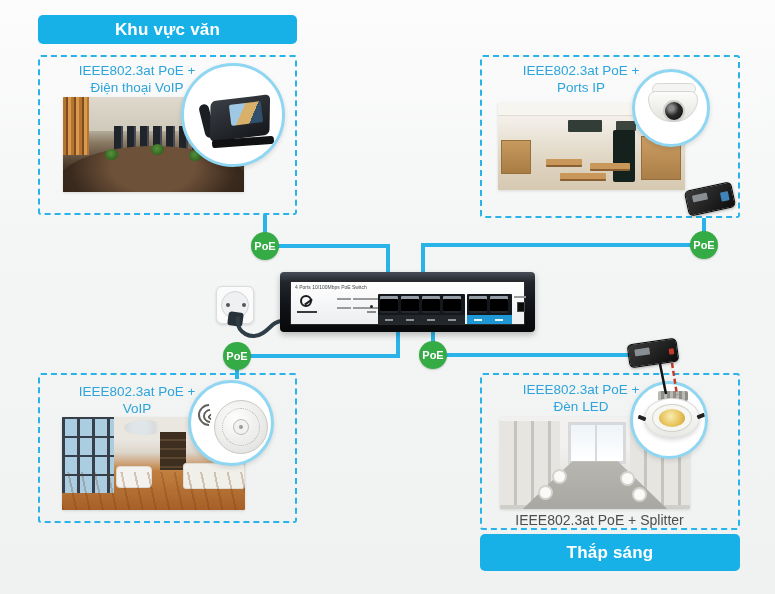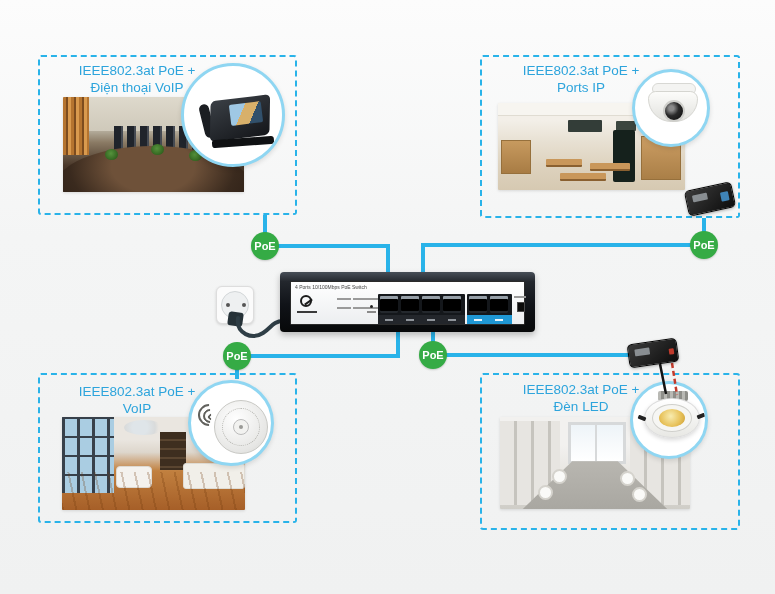--- a/index.html
+++ b/index.html
@@ -131,20 +131,21 @@
 
 <div id="stage">
 
   <svg class="overlay" width="775" height="594">
     <path d="M265,215 V246 H388 V284" fill="none" stroke="#29b3e9" stroke-width="4"></path>
     <path d="M704,218 V245 H423 V284" fill="none" stroke="#29b3e9" stroke-width="4"></path>
     <path d="M398,332 V356 H237 V379" fill="none" stroke="#29b3e9" stroke-width="4"></path>
     <path d="M433,332 V355 H636" fill="none" stroke="#29b3e9" stroke-width="4"></path>
   </svg>
 
+  <div class="band" style="left:38px;top:15px;width:259px;">Khu vực văn</div>
   <div class="zonebox" style="left:38px;top:55px;width:259px;height:160px;"></div>
   <div class="devlabel" style="left:48px;top:62px;">
     <span>IEEE802.3at PoE +</span><br>
     <span>Điện thoại VoIP</span>
   </div>
   <div class="photo ph-meeting" style="left:63px;top:97px;width:181px;height:95px;">
     <div class="mr-wall"></div>
       <div class="mr-curtain"></div>
       <div class="mr-chairs"></div>
     <div class="mr-table"></div>
@@ -282,14 +283,16 @@
     <div class="of-chair" style="left:132px;top:70px;"></div>
   </div>
   <div class="devcircle" style="left:630px;top:381px;width:78px;height:78px;">
     <div class="led-fins"></div>
       <div class="led-outer"></div>
       <div class="led-inner"></div>
       <div class="led-gold"></div>
     <div class="led-clip" style="left:5px;top:32px;transform:rotate(20deg);"></div>
     <div class="led-clip" style="left:64px;top:30px;transform:rotate(-20deg);"></div>
   </div>
+  <div class="darklabel" style="left:492px;top:512px;width:215px;">IEEE802.3at PoE + Splitter</div>
+  <div class="band footer" style="left:480px;top:534px;width:260px;">Thắp sáng</div>
 
 </div>
 
 </body></html>

